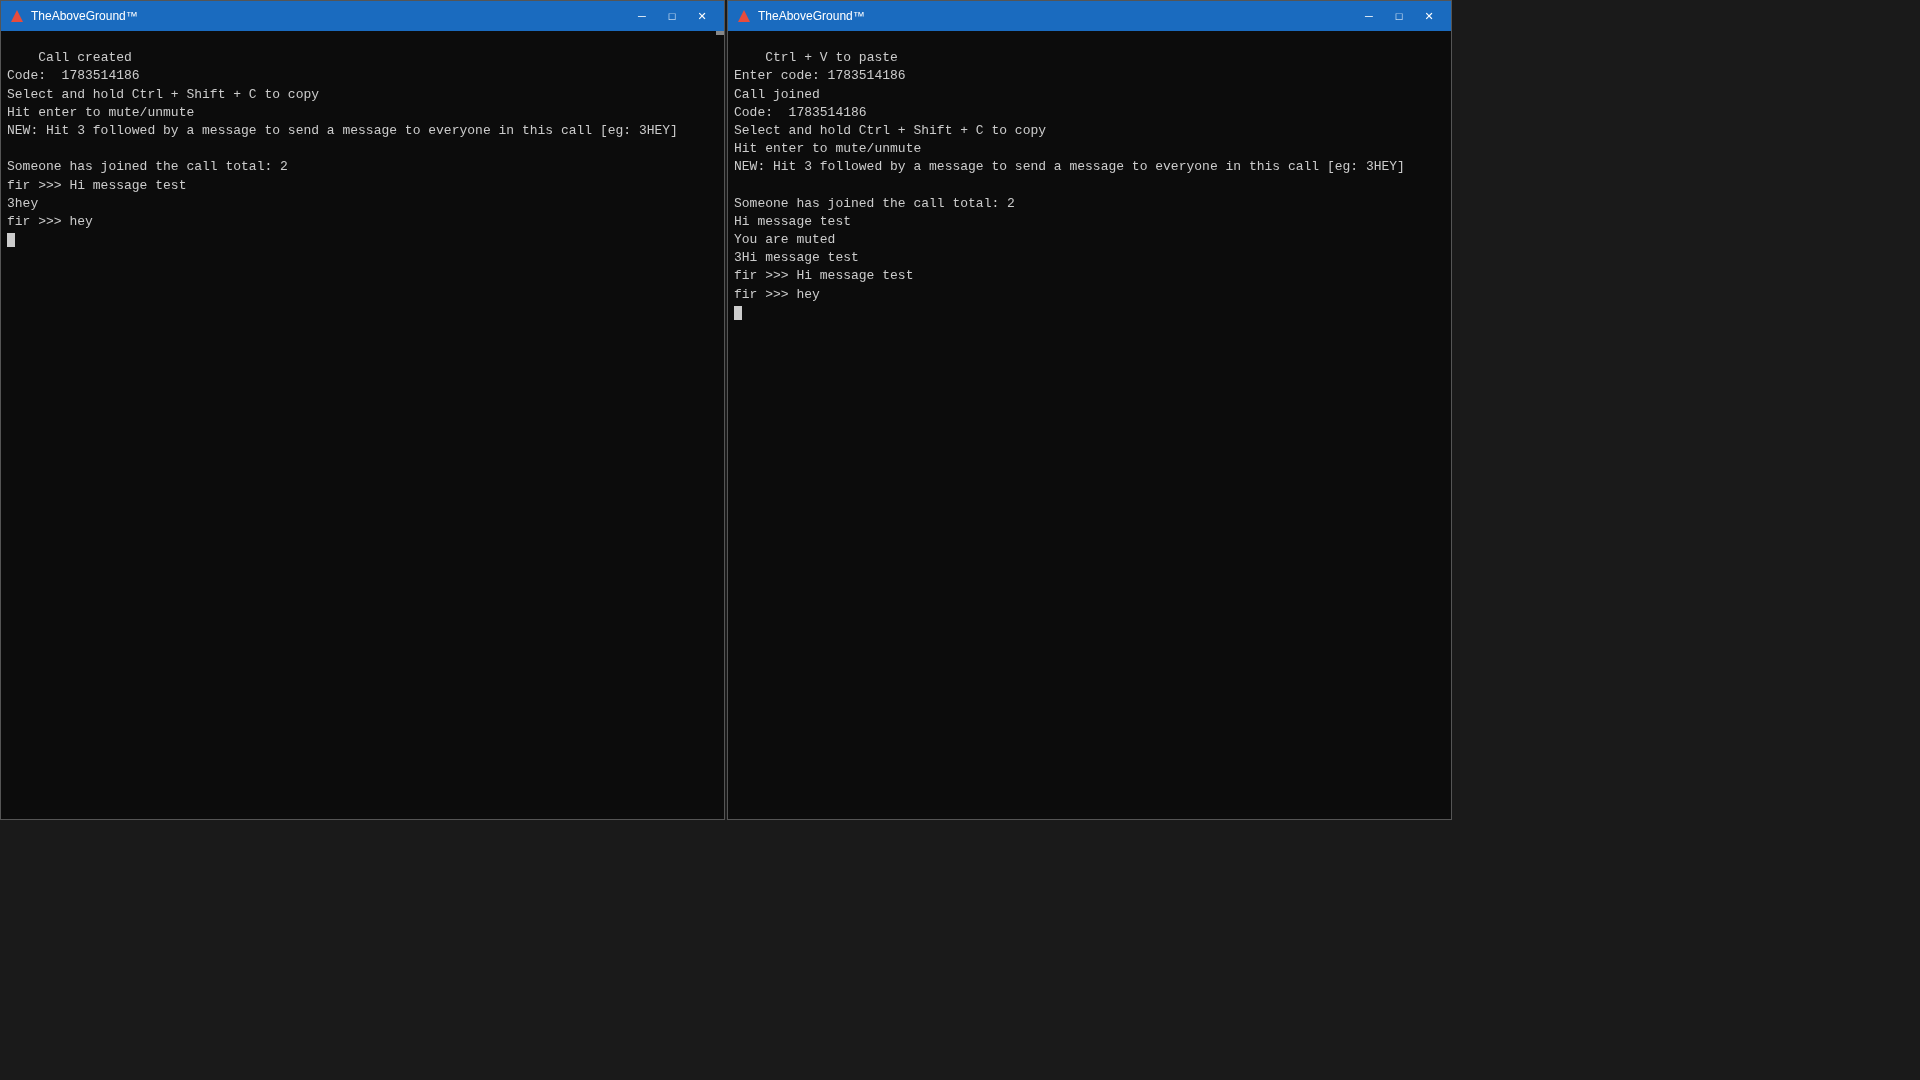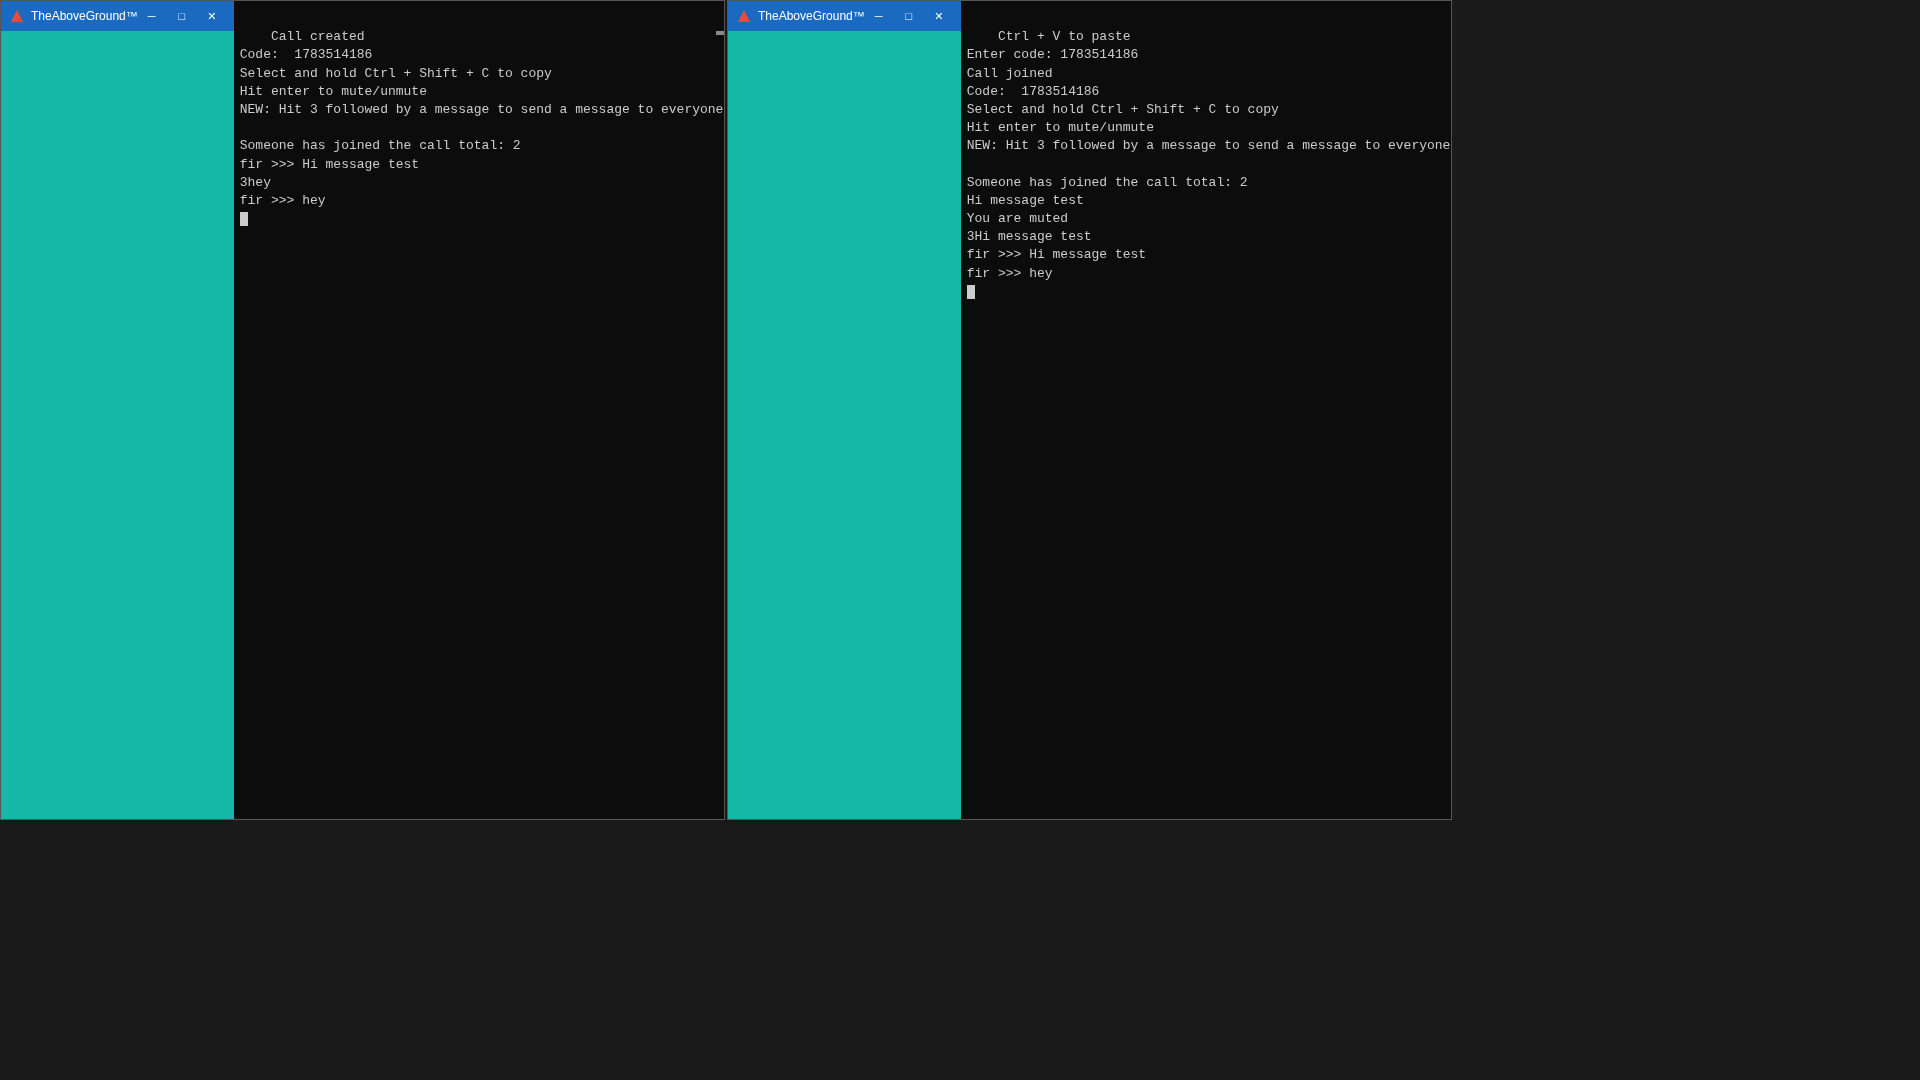--- a/index.html
+++ b/index.html
@@ -12,21 +12,21 @@
       width: 1920px;
       height: 1080px;
       background: #1a1a1a;
       display: flex;
       font-family: 'Courier New', Courier, monospace;
       overflow: hidden;
     }
 
     .terminal-window {
       display: flex;
-      flex-direction: row;
+      flex-direction: column;
       background: #14b8a6;
       border: 1px solid #555;
     }
 
     .terminal-window.left {
       width: 725px;
       height: 820px;
       position: absolute;
       top: 0;
       left: 0;
@@ -94,21 +94,21 @@
       justify-content: center;
       font-family: 'Segoe UI', Arial, sans-serif;
     }
 
     .terminal-content {
       flex: 1;
       background: #0c0c0c;
       color: #cccccc;
       font-size: 13px;
       font-family: 'Courier New', Courier, monospace;
-      padding: 9px 6px;
+      padding: 0 6px;
       overflow: hidden;
       white-space: pre;
       line-height: 1.4;
     }
 
     .cursor {
       display: inline-block;
       width: 8px;
       height: 14px;
       background: #cccccc;

